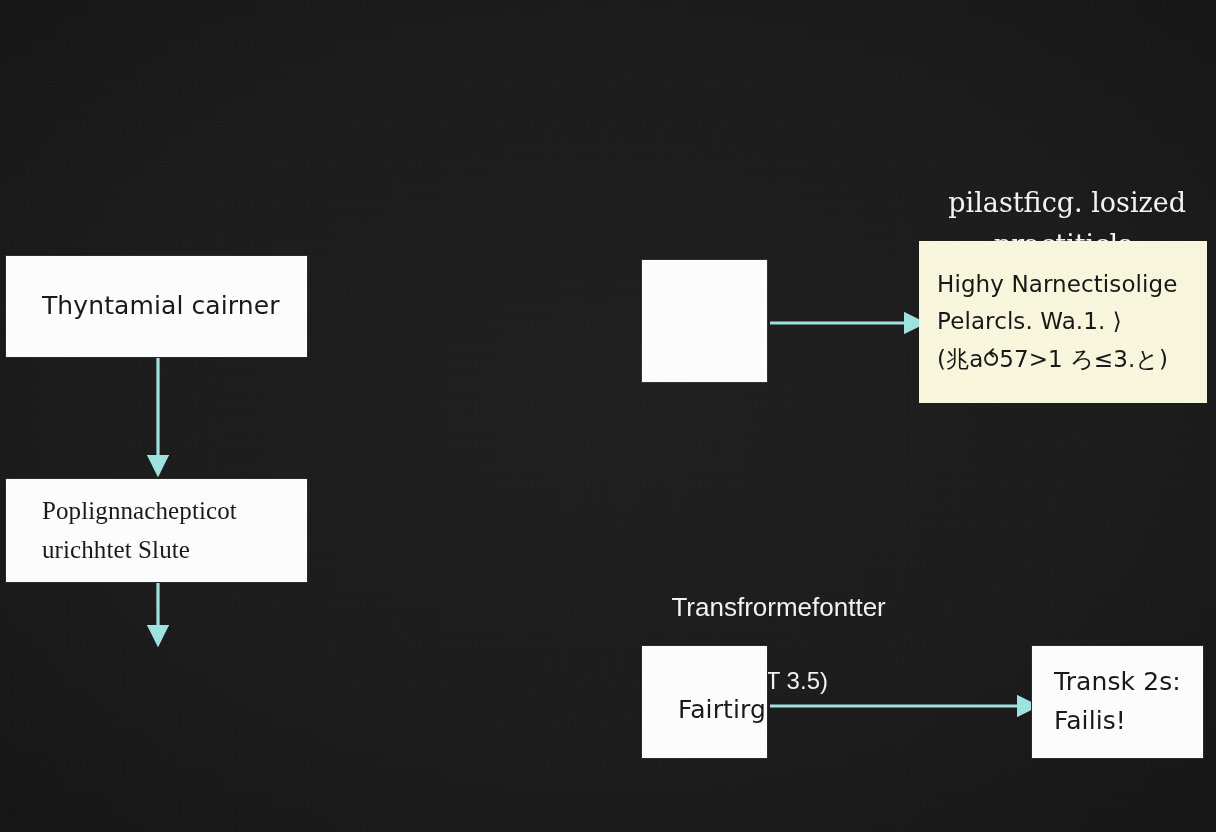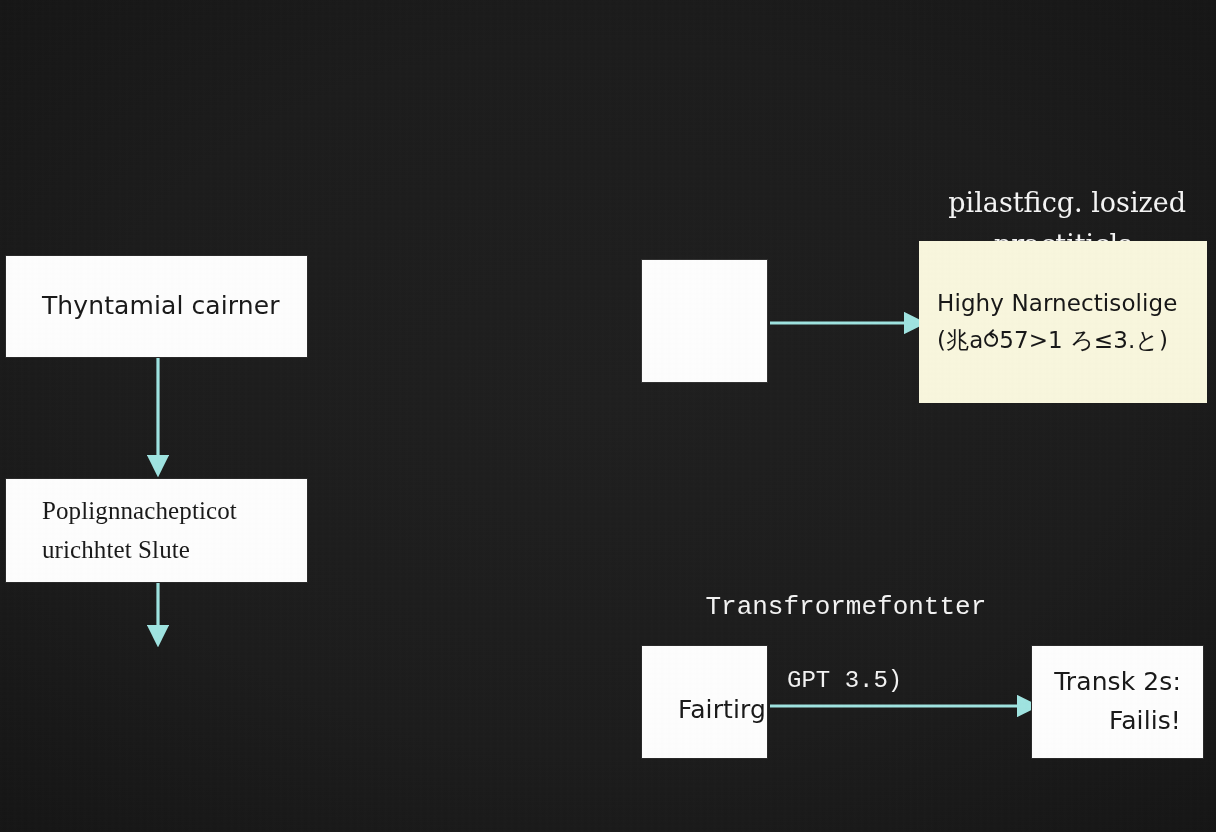--- a/index.html
+++ b/index.html
@@ -55,21 +55,21 @@
     border: none;
     color: #181818;
     font-size: 23px;
     line-height: 1.62;
     padding: 0 18px;
   }
 
   .caption {
     position: absolute;
     color: #f2f2f2;
-    font-family: Liberation Mono, monospace;
+    font-family: Liberation Sans, sans-serif;
     font-size: 26px;
     line-height: 1.45;
     white-space: pre;
   }
   .caption .sub {
     display: block;
     font-size: 24px;
   }
 
   .serif-note {
@@ -125,31 +125,32 @@
     <span class="line">pilastficg. losized</span>
     <span class="line">practiticls.</span>
   </div>
 
   <div class="node blank" style="left:641px; top:259px; width:127px; height:124px;">
     <span class="line"></span>
   </div>
 
   <div class="node note" style="left:919px; top:241px; width:288px; height:162px;">
     <span class="line">Highy Narnectisolige</span>
+    <span class="line">Pelarcls. Wa.1. ⟩</span>
     <span class="line">(兆a⥀57&gt;1 ろ≤3.と)</span>
   </div>
 
   <div class="caption" style="left:643px; top:551px;">
     <span>Transfrormefontter</span>
     <span class="sub">(fe. e.g, GPT 3.5)</span>
   </div>
 
   <div class="node" style="left:641px; top:645px; width:127px; height:114px; justify-content:center; padding-top:16px;">
     <span class="line">Fairtirg</span>
   </div>
 
-  <div class="node" style="left:1031px; top:645px; width:173px; height:114px; padding:0 22px;align-items:flex-end;">
+  <div class="node" style="left:1031px; top:645px; width:173px; height:114px; padding:0 22px;">
     <span class="line">Transk 2s:</span>
     <span class="line">Failis!</span>
   </div>
 
   <div id="grain"></div>
 </div>
 
 </body></html>

